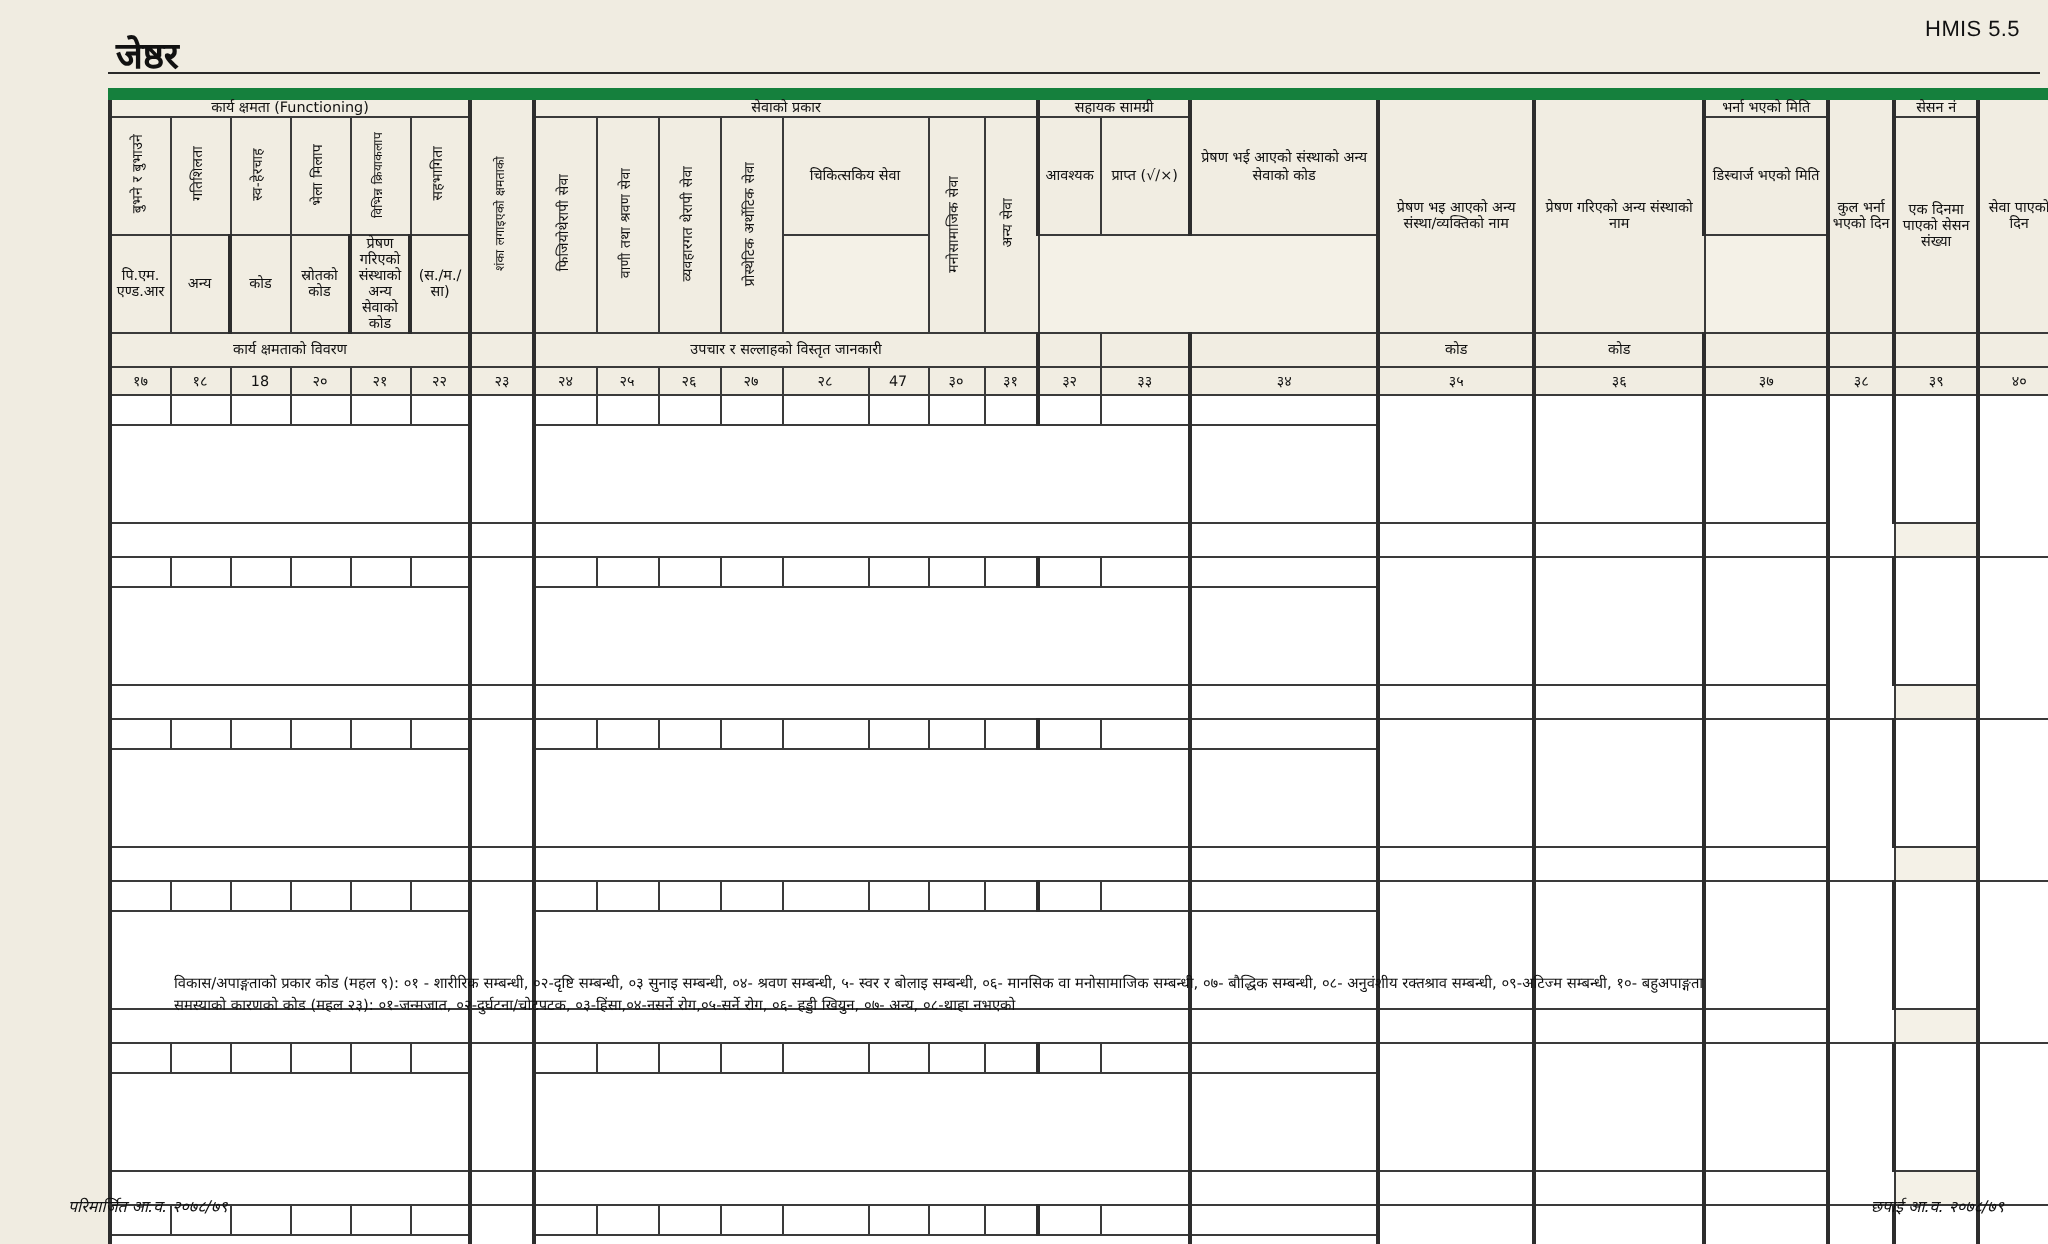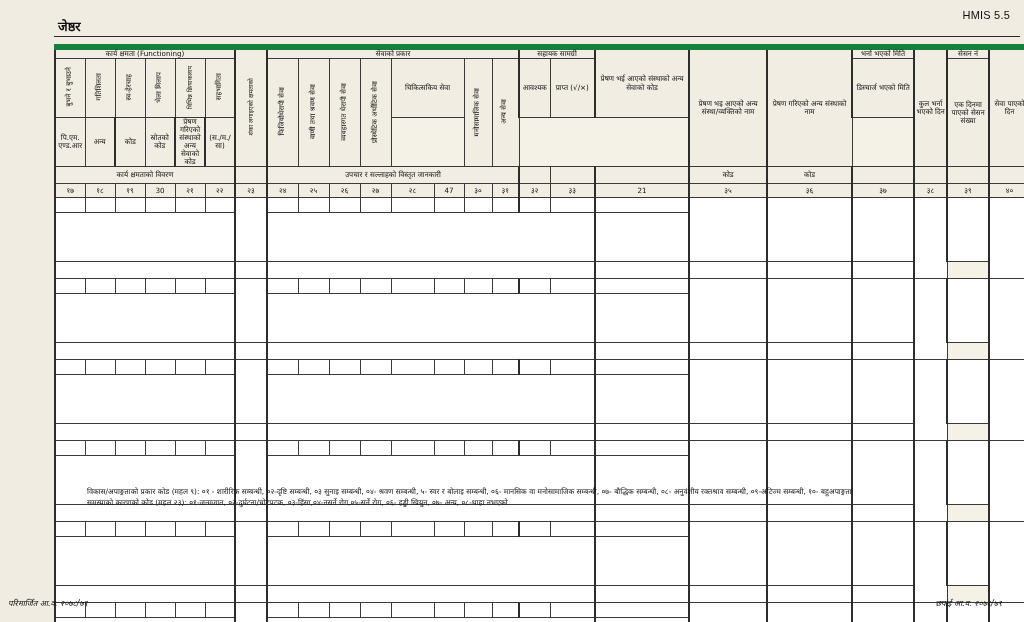--- a/index.html
+++ b/index.html
@@ -16,21 +16,21 @@
   
   .doc-code{
     position:absolute;top:9px;right:14px;
     font-size:11px;font-family:"Liberation Sans",sans-serif;
     letter-spacing:.2px;color:#111;
   }
 
   
   .reg-title{
     position:absolute;left:58px;top:20px;
-    font-size:13px;font-weight:bold;color:#111;
+    font-size:18px;font-weight:bold;color:#111;
     line-height:1;
   }
   .title-rule{
     position:absolute;left:54px;top:36px;width:966px;height:1px;background:#2a2a2a;
   }
 
   
   .tbl{
     position:absolute;left:54px;top:44px;
     width:966px;
@@ -70,21 +70,21 @@
 
   
   .notes{
     position:absolute;left:58px;top:486px;width:950px;
     font-size:7.4px;line-height:1.55;color:#111;margin-left:29px;
   }
   .notes div{white-space:nowrap;}
 
   
   .foot-l{
-    position:absolute;left:8px;bottom:14px;font-size:8px;font-style:italic;color:#111;
+    position:absolute;left:34px;bottom:14px;font-size:8px;font-style:italic;color:#111;
   }
   .foot-r{
     position:absolute;right:22px;bottom:14px;font-size:8px;font-style:italic;color:#111;
   }
 </style>
 </head>
 <body>
 
 <div class="page">
 
@@ -183,36 +183,36 @@
       <td class="h thick-l">कोड</td>
       <td class="h thick-l"></td>
       <td class="h thick-l"></td>
       <td class="h thick-l"></td>
       <td class="h thick-l thick-r"></td>
     </tr>
 
     <tr>
       <td class="h thick-l num" style="height:13px">१७</td>
       <td class="h num">१८</td>
-      <td class="h num">१९</td>
-      <td class="h num">30</td>
+      <td class="h num">18</td>
+      <td class="h num">२०</td>
       <td class="h num">२१</td>
       <td class="h num">२२</td>
       <td class="h thick-l num">२३</td>
       <td class="h thick-l num">२४</td>
       <td class="h num">२५</td>
       <td class="h num">२६</td>
       <td class="h num">२७</td>
       <td class="h num">२८</td>
       <td class="h num">47</td>
       <td class="h num">३०</td>
       <td class="h num">३१</td>
       <td class="h thick-l num">३२</td>
       <td class="h num">३३</td>
-      <td class="h thick-l num">21</td>
+      <td class="h thick-l num">३४</td>
       <td class="h thick-l num">३५</td>
       <td class="h thick-l num">३६</td>
       <td class="h thick-l num">३७</td>
       <td class="h thick-l num">३८</td>
       <td class="h thick-l num">३९</td>
       <td class="h thick-l thick-r num">४०</td>
     </tr>
 
     <tr>
       <td class="body thick-l" style="height:14px"></td>

